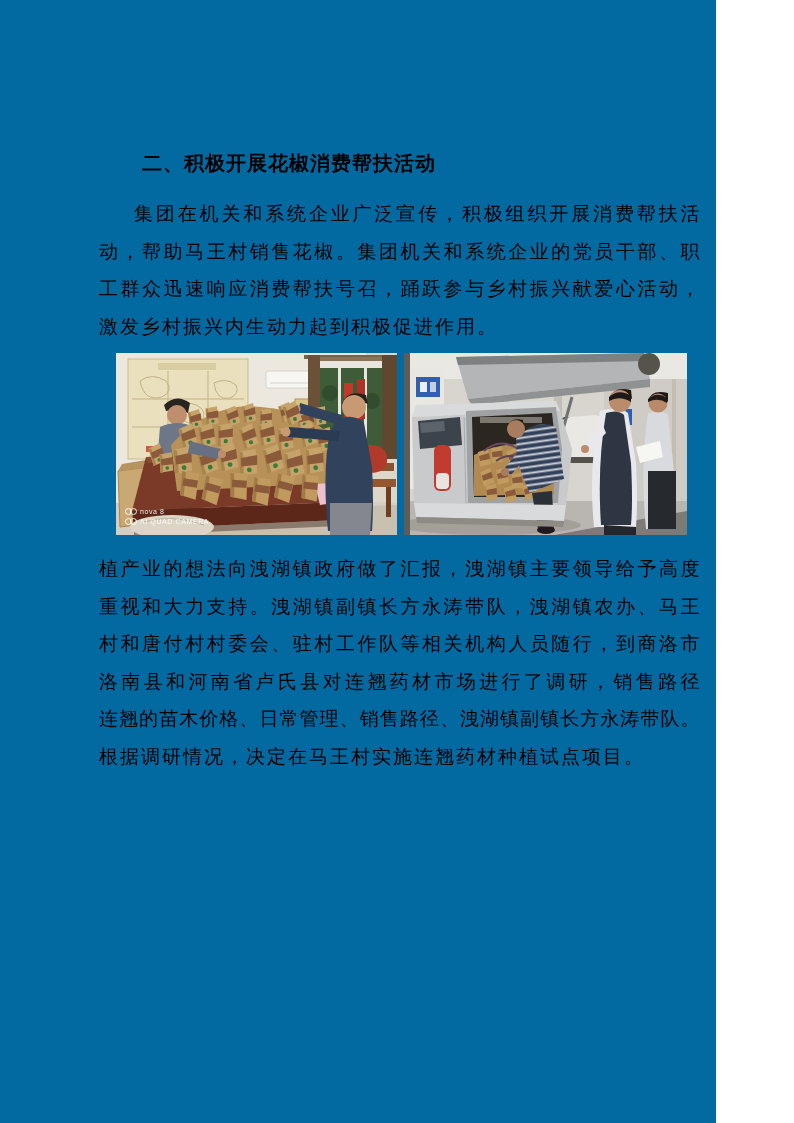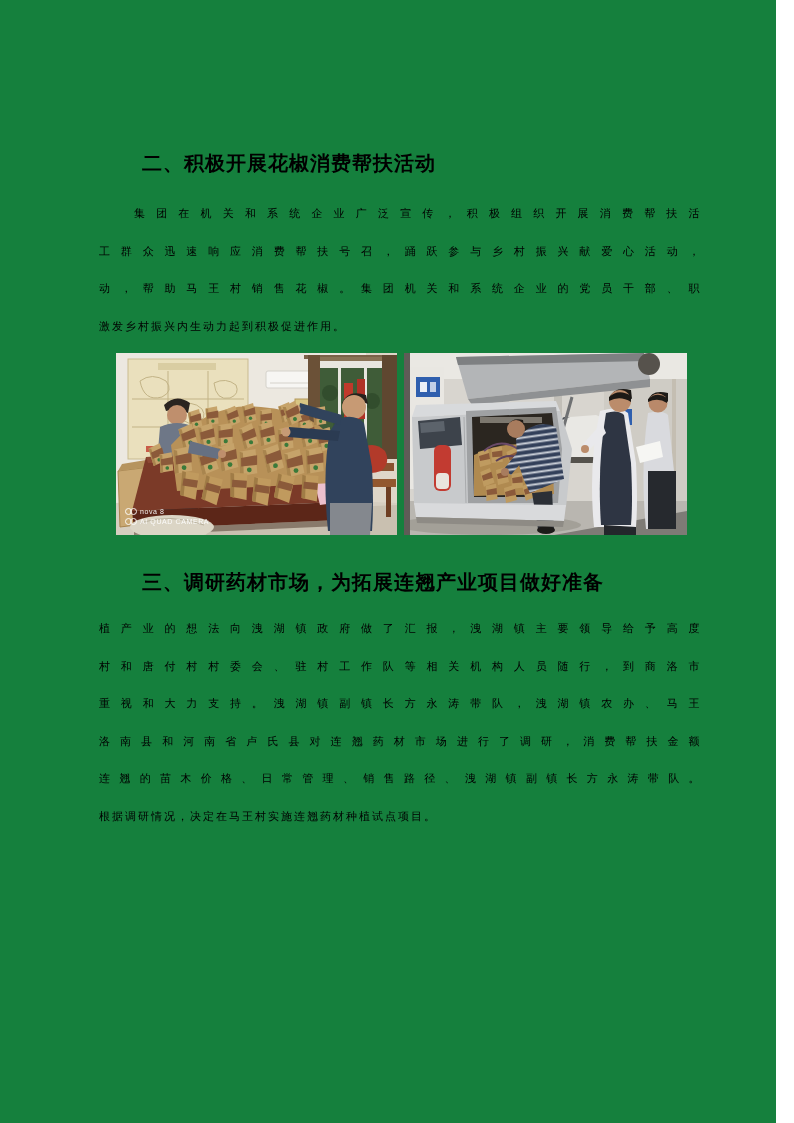--- a/index.html
+++ b/index.html
@@ -1,27 +1,27 @@
 <!DOCTYPE html>
 <html><head>
 <meta charset="utf-8">
 <style>
   html,body{margin:0;padding:0;background:#ffffff;}
   .page{
-    position:relative;width:776px;height:1123px;background:#15803d;
+    position:relative;width:716px;height:1123px;background:#0369a1;
     font-family:"Liberation Serif",serif;color:#000;overflow:hidden;
   }
   .content{position:absolute;left:99px;top:0;width:601px;}
   .heading{
     margin:0;font-family:"Liberation Sans",sans-serif;font-weight:700;
     font-size:20px;line-height:26px;text-indent:43px;letter-spacing:1px;color:#000;
   }
   .heading.h2{margin-top:150px;}
   .heading.h3{margin-top:34px;}
-  .para{font-size:11px;margin-top:19px;}
+  .para{font-size:19px;margin-top:19px;}
   .para.p3{margin-top:15px;}
   .line{
     height:37.5px;line-height:37.5px;
     text-align:justify;text-align-last:justify;
     -moz-text-align-last:justify;
     letter-spacing:0.5px;white-space:normal;
   }
   .line.first{text-indent:35px;}
   .line.last{text-align-last:left;-moz-text-align-last:left;letter-spacing:2px;}
   .photos{margin:8px 0 0 17px;display:flex;gap:7px;}
@@ -40,22 +40,22 @@
 </head>
 <body>
 
 <div class="page">
   <div class="content">
 
     <h2 class="heading h2">二、积极开展花椒消费帮扶活动</h2>
 
     <div class="para p2">
         <div class="line first">集团在机关和系统企业广泛宣传，积极组织开展消费帮扶活</div>
+        <div class="line">动，帮助马王村销售花椒。集团机关和系统企业的党员干部、职</div>
         <div class="line">工群众迅速响应消费帮扶号召，踊跃参与乡村振兴献爱心活动，</div>
-        <div class="line">动，帮助马王村销售花椒。集团机关和系统企业的党员干部、职</div>
         <div class="line last">激发乡村振兴内生动力起到积极促进作用。</div>
       </div>
 
     <div class="photos">
 
       <div class="photo">
         <svg width="281" height="182" viewBox="0 0 281 182" xmlns="http://www.w3.org/2000/svg">
           <defs>
             <g id="bagu">
               <path d="M0,4 L13,0 L17,20 L3,24 Z" fill="#c6a36a"></path>
@@ -290,25 +290,24 @@
           <rect x="244" y="118" width="28" height="58" fill="#26292e"></rect>
           <path d="M244,48 q3,-12 20,-8 l0,9 q-10,-7 -20,-1 z" fill="#1d1a17"></path>
           <circle cx="254" cy="50" r="9.5" fill="#b9896a"></circle>
           <path d="M244,46 q9,-8 19,-1 l0,5 q-9,-6 -19,-1 z" fill="#1d1a17"></path>
           <polygon points="232,94 256,88 259,104 236,110" fill="#f6f6f3"></polygon>
         </svg>
       </div>
 
     </div>
 
-    <h2 class="heading h3">三、调研药材市场，为拓展连翘产业项目做好准备</h2>
 
     <div class="para p3">
         <div class="line">植产业的想法向洩湖镇政府做了汇报，洩湖镇主要领导给予高度</div>
+        <div class="line">重视和大力支持。洩湖镇副镇长方永涛带队，洩湖镇农办、马王</div>
         <div class="line">村和唐付村村委会、驻村工作队等相关机构人员随行，到商洛市</div>
-        <div class="line">重视和大力支持。洩湖镇副镇长方永涛带队，洩湖镇农办、马王</div>
-        <div class="line">洛南县和河南省卢氏县对连翘药材市场进行了调研，消费帮扶金额</div>
+        <div class="line">洛南县和河南省卢氏县对连翘药材市场进行了调研，销售路径</div>
         <div class="line">连翘的苗木价格、日常管理、销售路径、洩湖镇副镇长方永涛带队。</div>
         <div class="line last">根据调研情况，决定在马王村实施连翘药材种植试点项目。</div>
       </div>
 
   </div>
 </div>
 
 </body></html>

